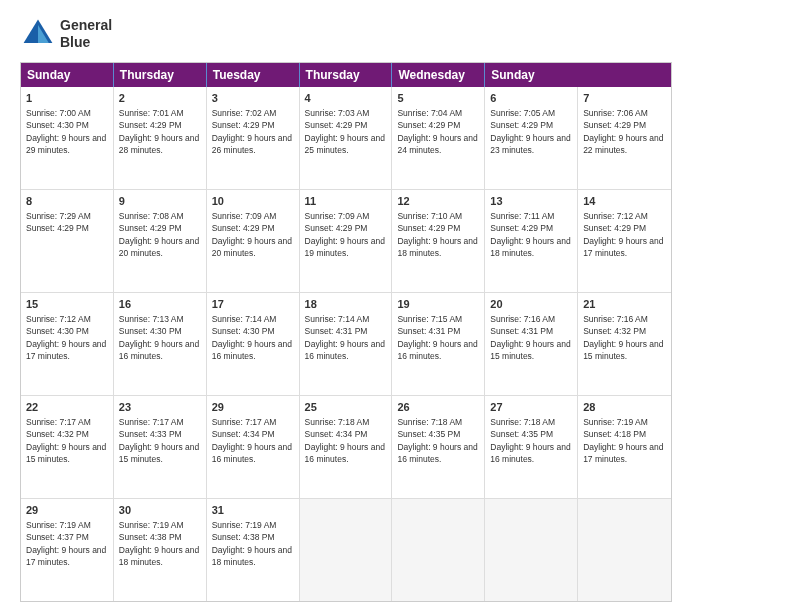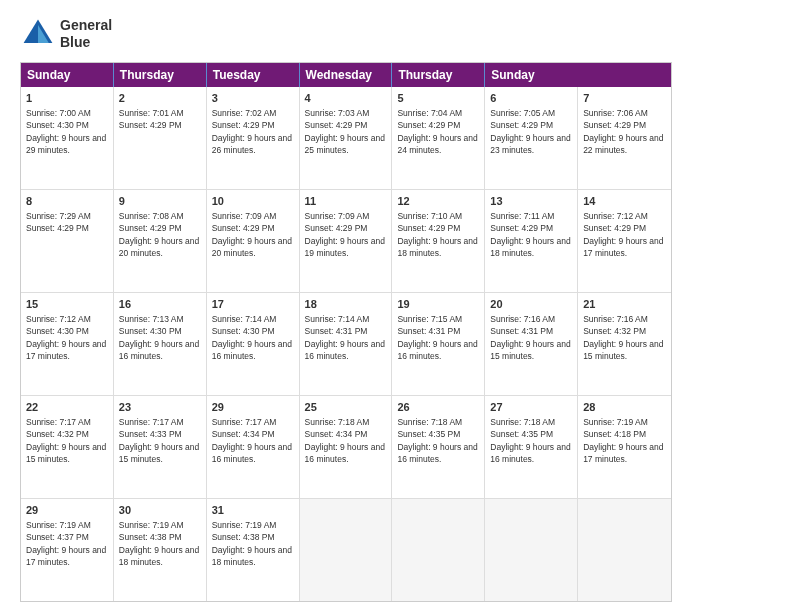--- a/index.html
+++ b/index.html
@@ -125,28 +125,28 @@
       <div class="main-title"></div>
       <div class="subtitle"></div>
     </div>
   </div>
 
   <div class="calendar">
     <div class="cal-header">
     <div class="cal-header-cell">Sunday</div>
         <div class="cal-header-cell">Thursday</div>
         <div class="cal-header-cell">Tuesday</div>
+        <div class="cal-header-cell">Thursday</div>
         <div class="cal-header-cell">Wednesday</div>
-        <div class="cal-header-cell">Thursday</div>
         <div class="cal-header-cell">Sunday</div>
       </div>
     <div class="cal-body">
     <div class="cal-row">
           <div class="cal-cell"><span class="day-num">1</span><span class="day-info">Sunrise: 7:00 AM</span><br><span class="day-info">Sunset: 4:30 PM</span><br><span class="day-info">Daylight: 9 hours and 29 minutes.</span></div>
-          <div class="cal-cell"><span class="day-num">2</span><span class="day-info">Sunrise: 7:01 AM</span><br><span class="day-info">Sunset: 4:29 PM</span><br></div>
+          <div class="cal-cell"><span class="day-num">2</span><span class="day-info">Sunrise: 7:01 AM</span><br><span class="day-info">Sunset: 4:29 PM</span><br><span class="day-info">Daylight: 9 hours and 28 minutes.</span></div>
           <div class="cal-cell"><span class="day-num">3</span><span class="day-info">Sunrise: 7:02 AM</span><br><span class="day-info">Sunset: 4:29 PM</span><br><span class="day-info">Daylight: 9 hours and 26 minutes.</span></div>
           <div class="cal-cell"><span class="day-num">4</span><span class="day-info">Sunrise: 7:03 AM</span><br><span class="day-info">Sunset: 4:29 PM</span><br><span class="day-info">Daylight: 9 hours and 25 minutes.</span></div>
           <div class="cal-cell"><span class="day-num">5</span><span class="day-info">Sunrise: 7:04 AM</span><br><span class="day-info">Sunset: 4:29 PM</span><br><span class="day-info">Daylight: 9 hours and 24 minutes.</span></div>
           <div class="cal-cell"><span class="day-num">6</span><span class="day-info">Sunrise: 7:05 AM</span><br><span class="day-info">Sunset: 4:29 PM</span><br><span class="day-info">Daylight: 9 hours and 23 minutes.</span></div>
           <div class="cal-cell"><span class="day-num">7</span><span class="day-info">Sunrise: 7:06 AM</span><br><span class="day-info">Sunset: 4:29 PM</span><br><span class="day-info">Daylight: 9 hours and 22 minutes.</span></div>
         </div>
         <div class="cal-row">
           <div class="cal-cell"><span class="day-num">8</span><span class="day-info">Sunrise: 7:29 AM</span><br><span class="day-info">Sunset: 4:29 PM</span><br></div>
           <div class="cal-cell"><span class="day-num">9</span><span class="day-info">Sunrise: 7:08 AM</span><br><span class="day-info">Sunset: 4:29 PM</span><br><span class="day-info">Daylight: 9 hours and 20 minutes.</span></div>
           <div class="cal-cell"><span class="day-num">10</span><span class="day-info">Sunrise: 7:09 AM</span><br><span class="day-info">Sunset: 4:29 PM</span><br><span class="day-info">Daylight: 9 hours and 20 minutes.</span></div>

